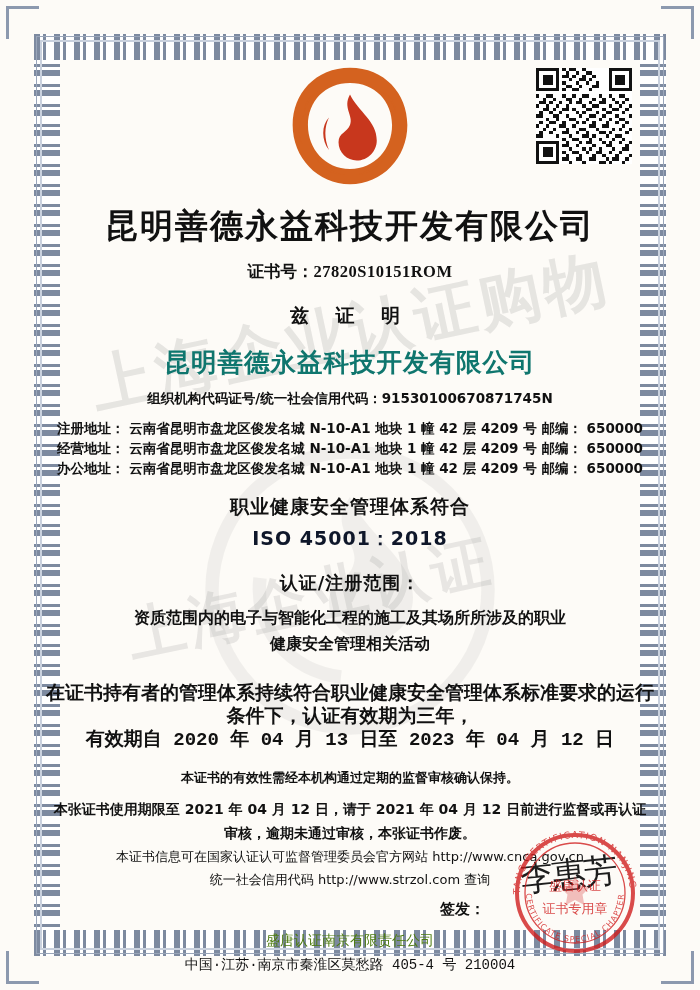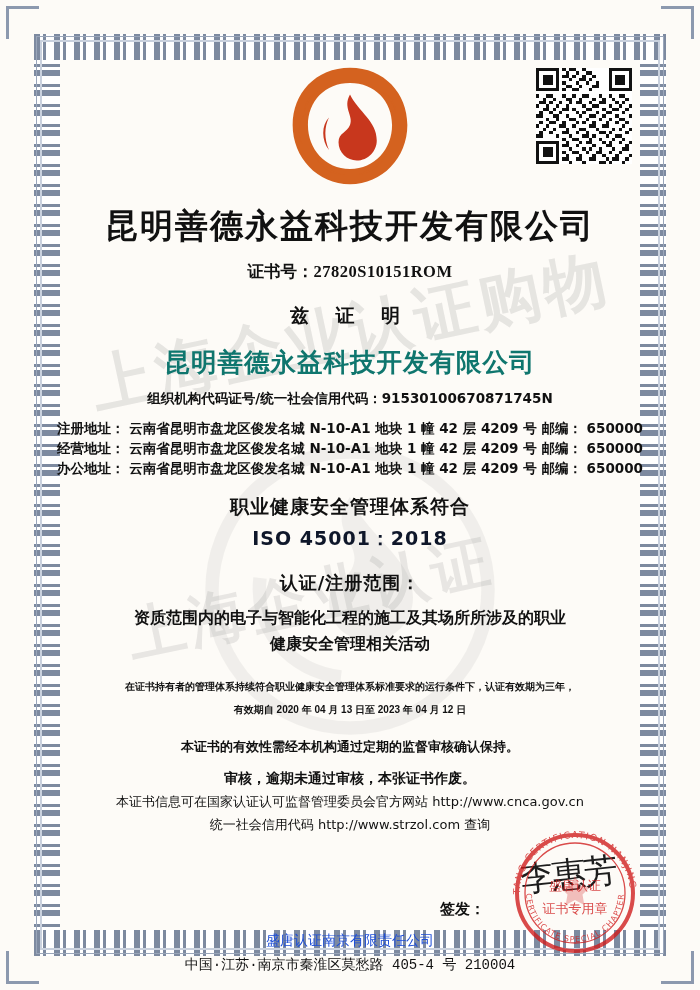--- a/index.html
+++ b/index.html
@@ -195,26 +195,26 @@
   }
   .scope-text {
     margin-top: 10px;
     font-size: 16px;
     font-weight: bold;
     line-height: 26px;
     color: #111;
     font-family: "DejaVu Sans", sans-serif;
   }
   .valid-block {
-    margin-top: 18px;
-    font-size: 10px;
+    margin-top: 26px;
+    font-size: 19px;
     font-weight: bold;
     line-height: 23px;
     color: #111;
-    font-family: Liberation Sans, sans-serif;
+    font-family: Liberation Mono, monospace;
   }
   .note-block {
     margin-top: 14px;
     font-size: 13px;
     font-weight: bold;
     line-height: 23px;
     color: #111;
     font-family: "DejaVu Sans", sans-serif;
   }
   .usage-block {
@@ -258,21 +258,21 @@
 
   
   .footer {
     position: absolute;
     left: 46px; top: 932px;
     width: 608px;
     text-align: center;
   }
   .footer-line1 {
     font-size: 14px;
-    color: #1d4ed8;
+    color: #4d7c0f;
     font-family: "DejaVu Sans", sans-serif;
   }
   .footer-line2 {
     margin-top: 6px;
     font-size: 14px;
     color: #111;
     font-family: Liberation Mono, monospace;
   }
 </style>
 </head>
@@ -553,20 +553,21 @@
     </div>
 
     <div class="valid-block">
       <div>在证书持有者的管理体系持续符合职业健康安全管理体系标准要求的运行条件下，认证有效期为三年，</div>
       <div>有效期自 2020 年 04 月 13 日至 2023 年 04 月 12 日</div>
     </div>
 
     <div class="note-block">本证书的有效性需经本机构通过定期的监督审核确认保持。</div>
 
     <div class="usage-block">
+      <div>本张证书使用期限至 2021 年 04 月 12 日，请于 2021 年 04 月 12 日前进行监督或再认证</div>
       <div>审核，逾期未通过审核，本张证书作废。</div>
     </div>
 
     <div class="web-block">
       <div>本证书信息可在国家认证认可监督管理委员会官方网站 http://www.cnca.gov.cn</div>
       <div>统一社会信用代码 http://www.strzol.com 查询</div>
     </div>
 
   </div>
 

